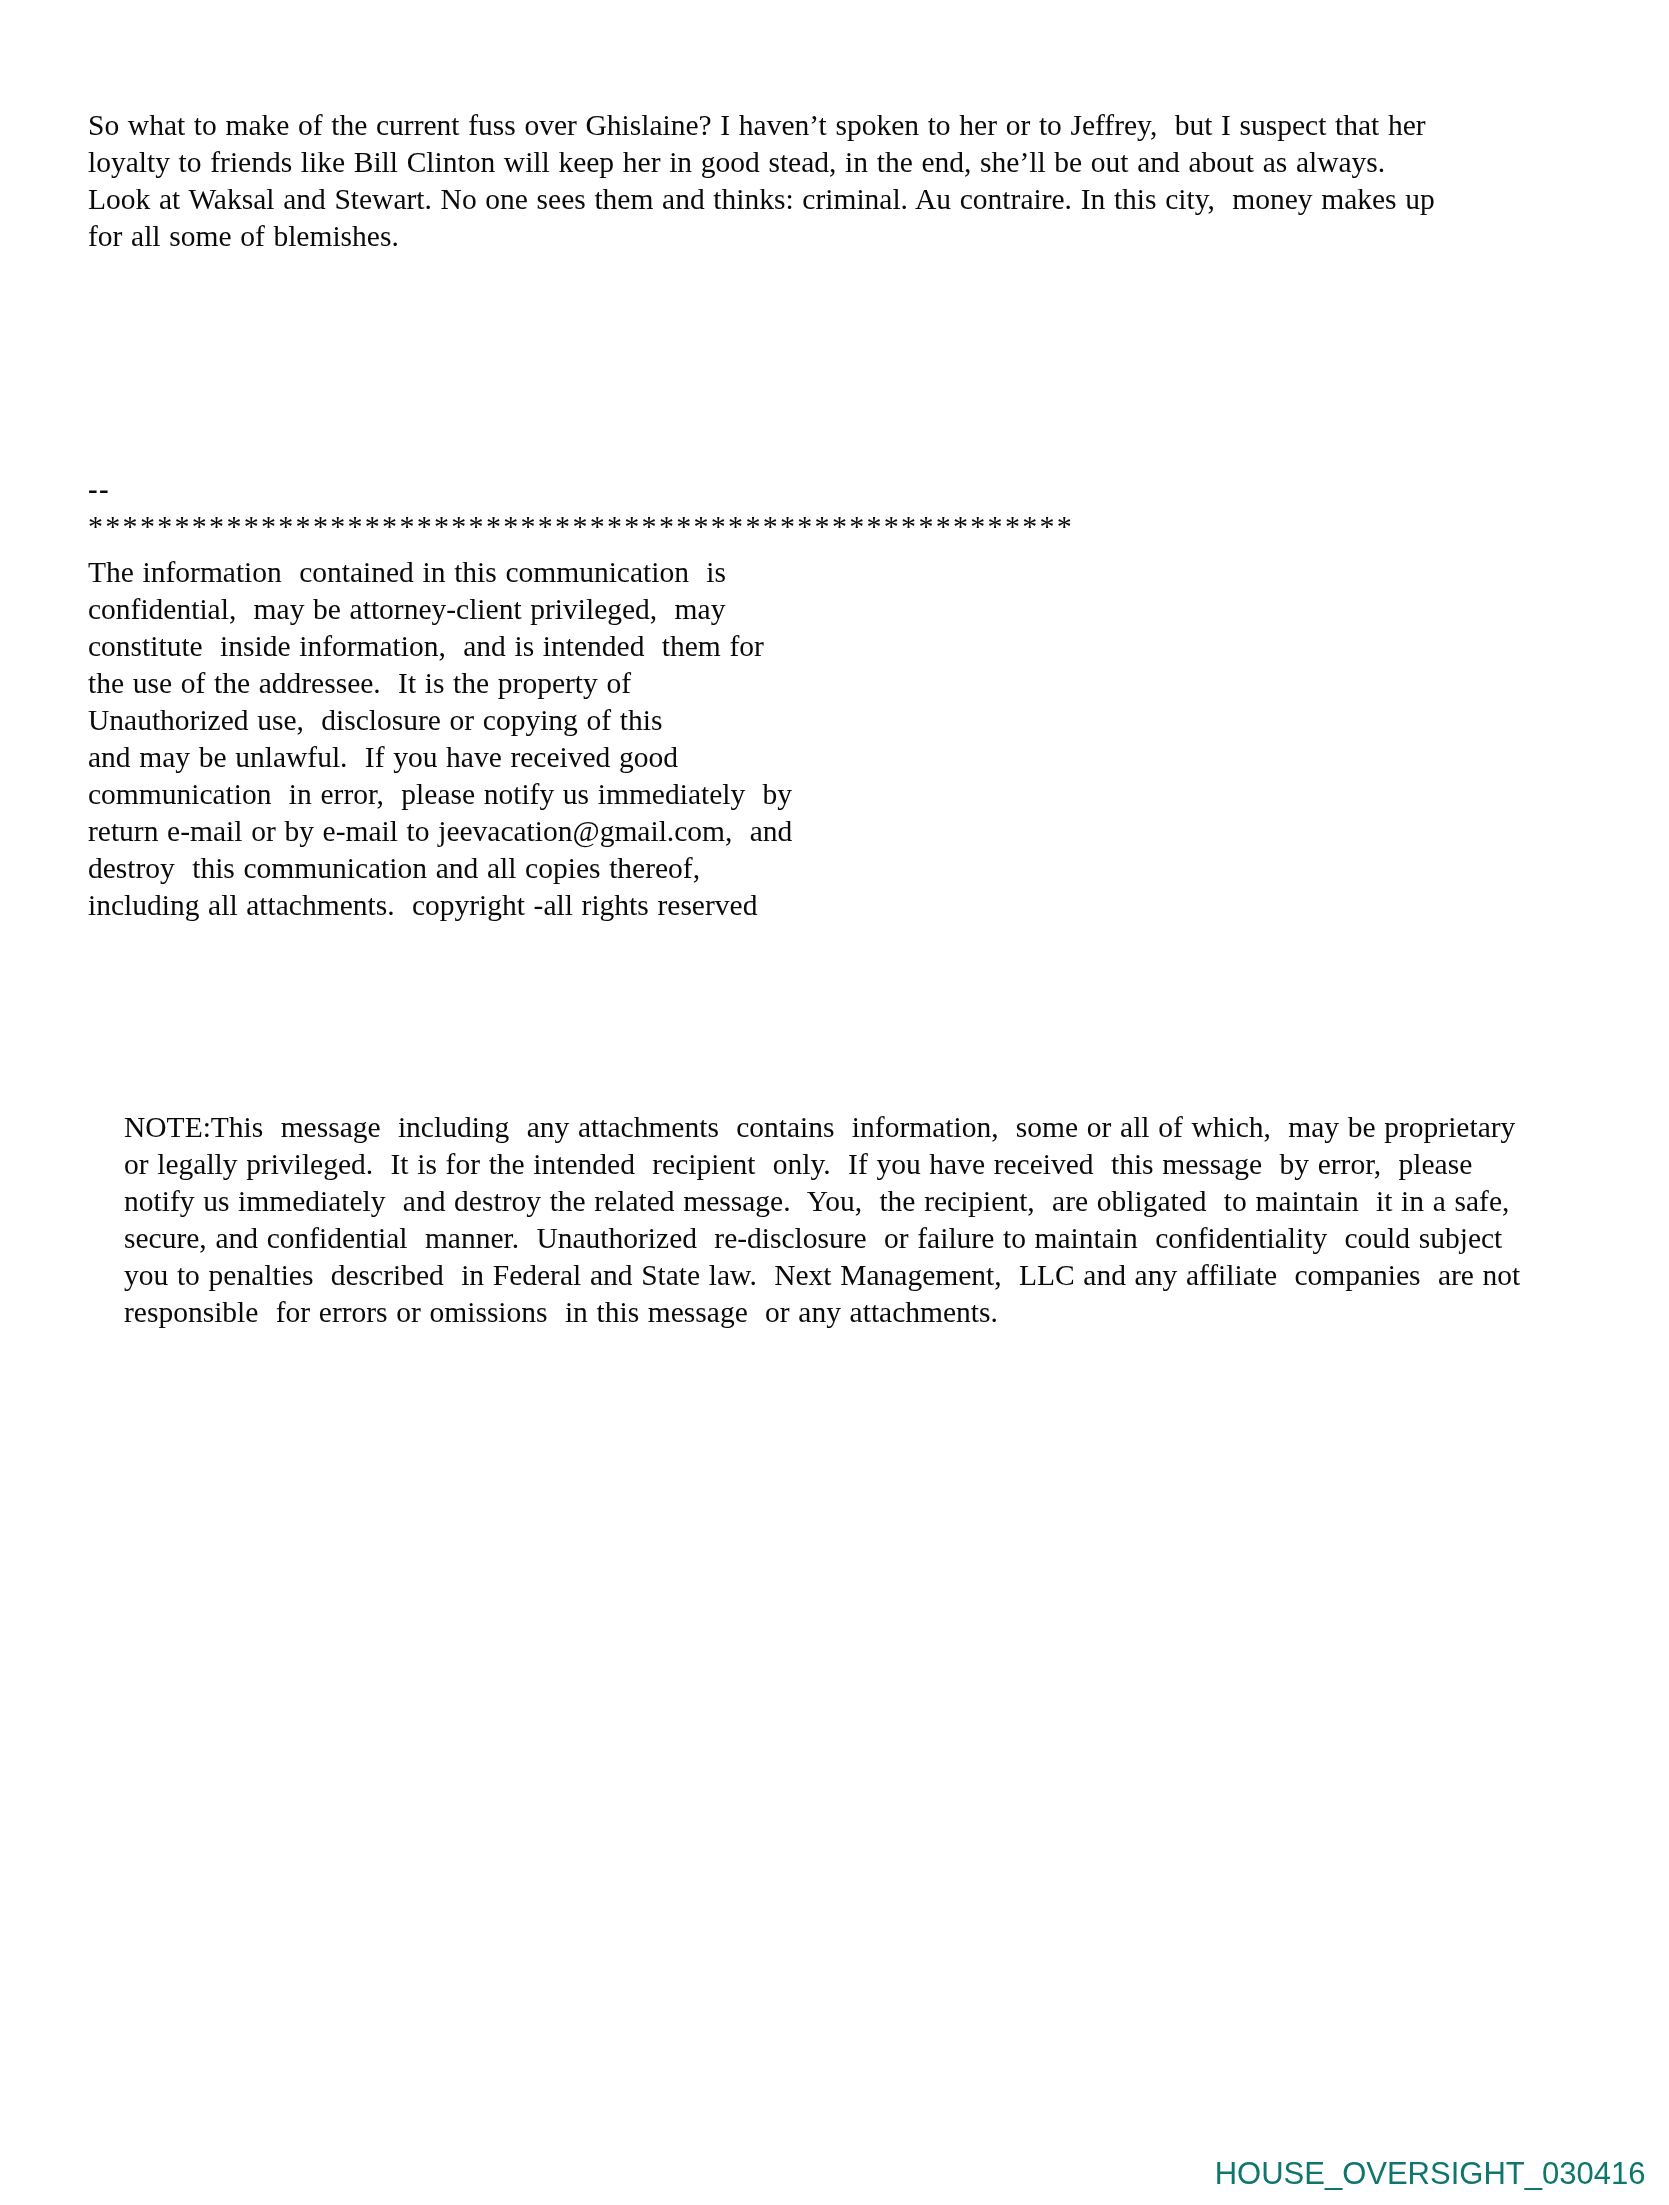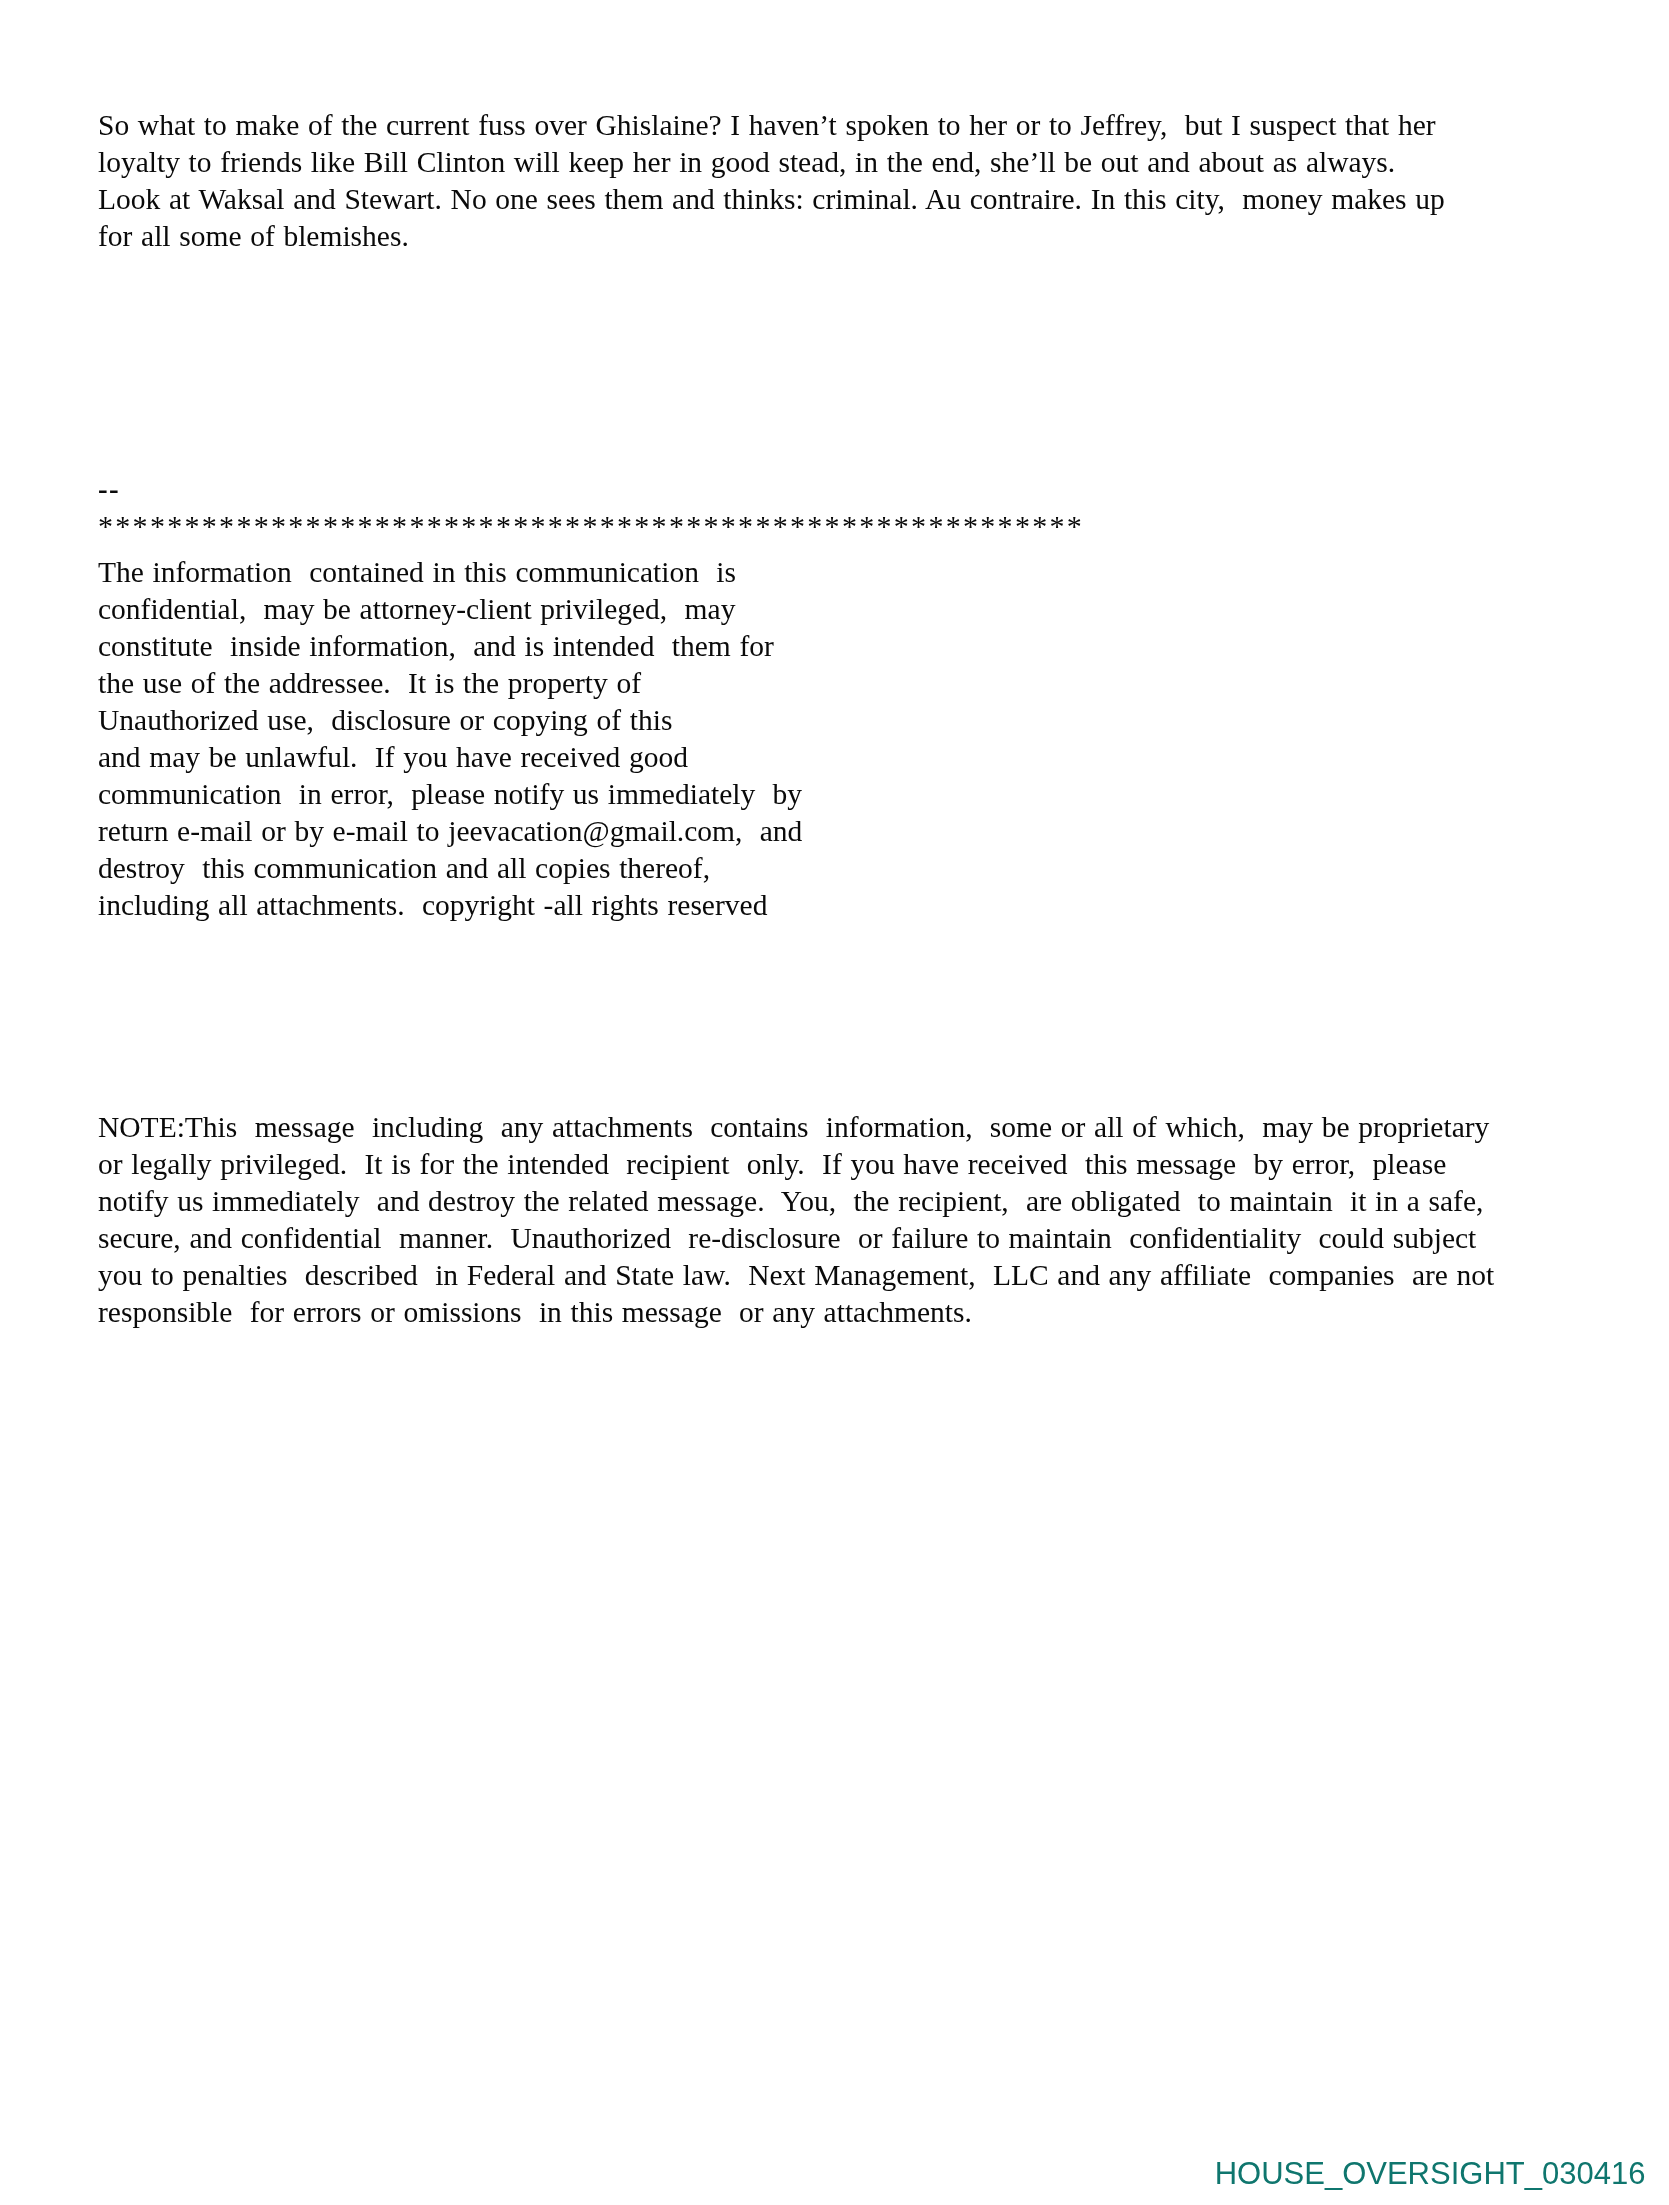--- a/index.html
+++ b/index.html
@@ -11,35 +11,35 @@
     position: relative;
     width: 1669px;
     height: 2205px;
     background: #ffffff;
     overflow: hidden;
     font-family: "Liberation Serif", "DejaVu Serif", serif;
     color: #0a0a0a;
   }
   .textblock {
     position: absolute;
-    left: 98px;
+    left: 88px;
   }
   .textblock .line {
     white-space: pre;
     font-size: 29.5px;
     line-height: 37px;
     word-spacing: 1.3px;
   }
   .intro       { top: 107px;  width: 1486px; }
   .sig-sep     { top: 473px; }
   .sig-sep .line { font-size: 29px; line-height: 33px; font-weight: bold; letter-spacing: 1.3px; }
   .asterisks   { top: 507px; }
   .asterisks .line { font-size: 30px; line-height: 37px; letter-spacing: 2.3px; }
   .disclaimer  { top: 554px;  width: 818px; }
-  .note        { top: 1109px; width: 1506px; }
+  .note        { top: 1109px; width: 1506px; margin-left: 36px; }
   .bates {
     position: absolute;
     right: 23.6px;
     top: 2157px;
     font-family: "Liberation Sans", "DejaVu Sans", sans-serif;
     font-size: 31px;
     line-height: 34px;
     white-space: pre;
     color: #0f766e;
   }

